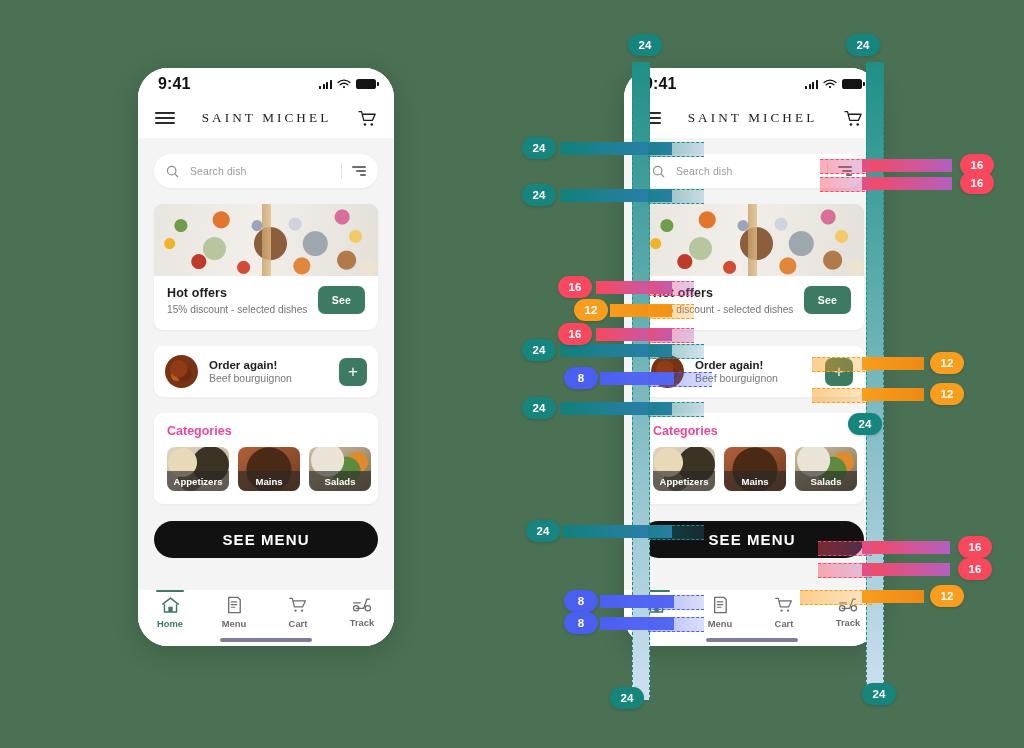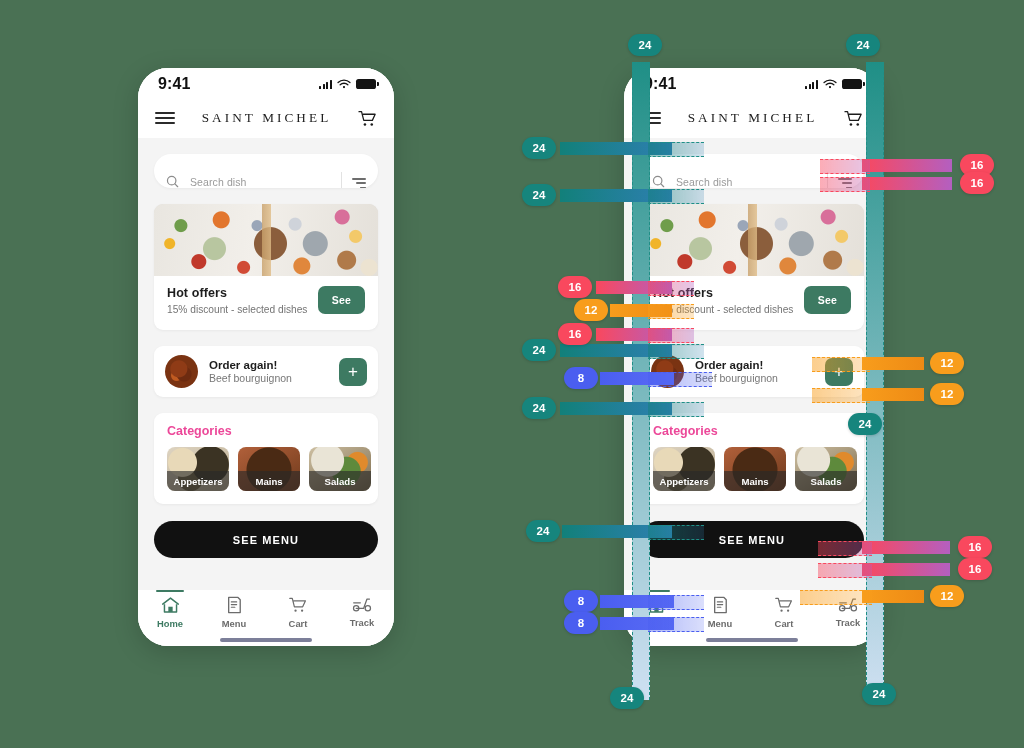--- a/index.html
+++ b/index.html
@@ -55,21 +55,21 @@
     font-weight: 400; font-family: "Liberation Serif", serif; white-space: nowrap;
   }
 
   
   .content { flex: 1; background: #f4f4f4; padding: 0 16px; box-sizing: border-box; position: relative; }
 
   
   .searchwrap { padding-top: 16px; }
   .searchbar {
     height: 34px; background: #fff; border-radius: 17px;
-    display: flex; align-items: flex-end; padding: 0 12px; box-sizing: border-box;
+    display: flex; align-items: center; padding: 0 12px; box-sizing: border-box;
     box-shadow: 0 1px 3px rgba(0,0,0,.05);
   }
   .search-ph { flex: 1; font-size: 10.5px; color: #9a9a9a; margin-left: 11px; letter-spacing:.1px;}
   .vdiv { width: 1px; height: 16px; background: #e2e2e2; margin-right: 10px; }
   .filter { display: flex; flex-direction: column; gap: 2.6px; align-items: flex-end; width: 14px; }
   .filter span { display:block; height:1.5px; background:#6d6d6d; border-radius:1px;}
   .filter span:nth-child(1){width:14px} .filter span:nth-child(2){width:10px} .filter span:nth-child(3){width:6px}
 
   
   .card { background: #fff; border-radius: 9px; overflow: hidden; box-shadow: 0 1px 3px rgba(0,0,0,.05); }
@@ -155,21 +155,21 @@
   .cat-label {
     position: absolute; left: 0; right: 0; bottom: 0; height: 20px;
     background: rgba(40,40,40,.62); color: #fff;
     font-size: 9.6px; font-weight: 700; display: flex; align-items: center; justify-content: center;
     white-space: nowrap;
   }
 
   .btn-menu {
     margin: 17px 0 8px 0; height: 37px; background: #111; color: #fff; border-radius: 19px;
     display: flex; align-items: center; justify-content: center;
-    font-size: 11px; font-weight: 700; letter-spacing: 1.1px;
+    font-size: 15px; font-weight: 700; letter-spacing: 1.1px;
   }
 
   
   .tabbar {
     height: 56px; background: #fff; display: flex; align-items: flex-start;
     padding-top: 6px; box-sizing: border-box; position: relative;
   }
   .tab { flex: 1; display: flex; flex-direction: column; align-items: center; gap: 4px; position: relative; }
   .tab .lbl { font-size: 9.4px; color: #6c6c6c; font-weight: 700; }
   .tab.active .lbl { color: #3d7a62; }

